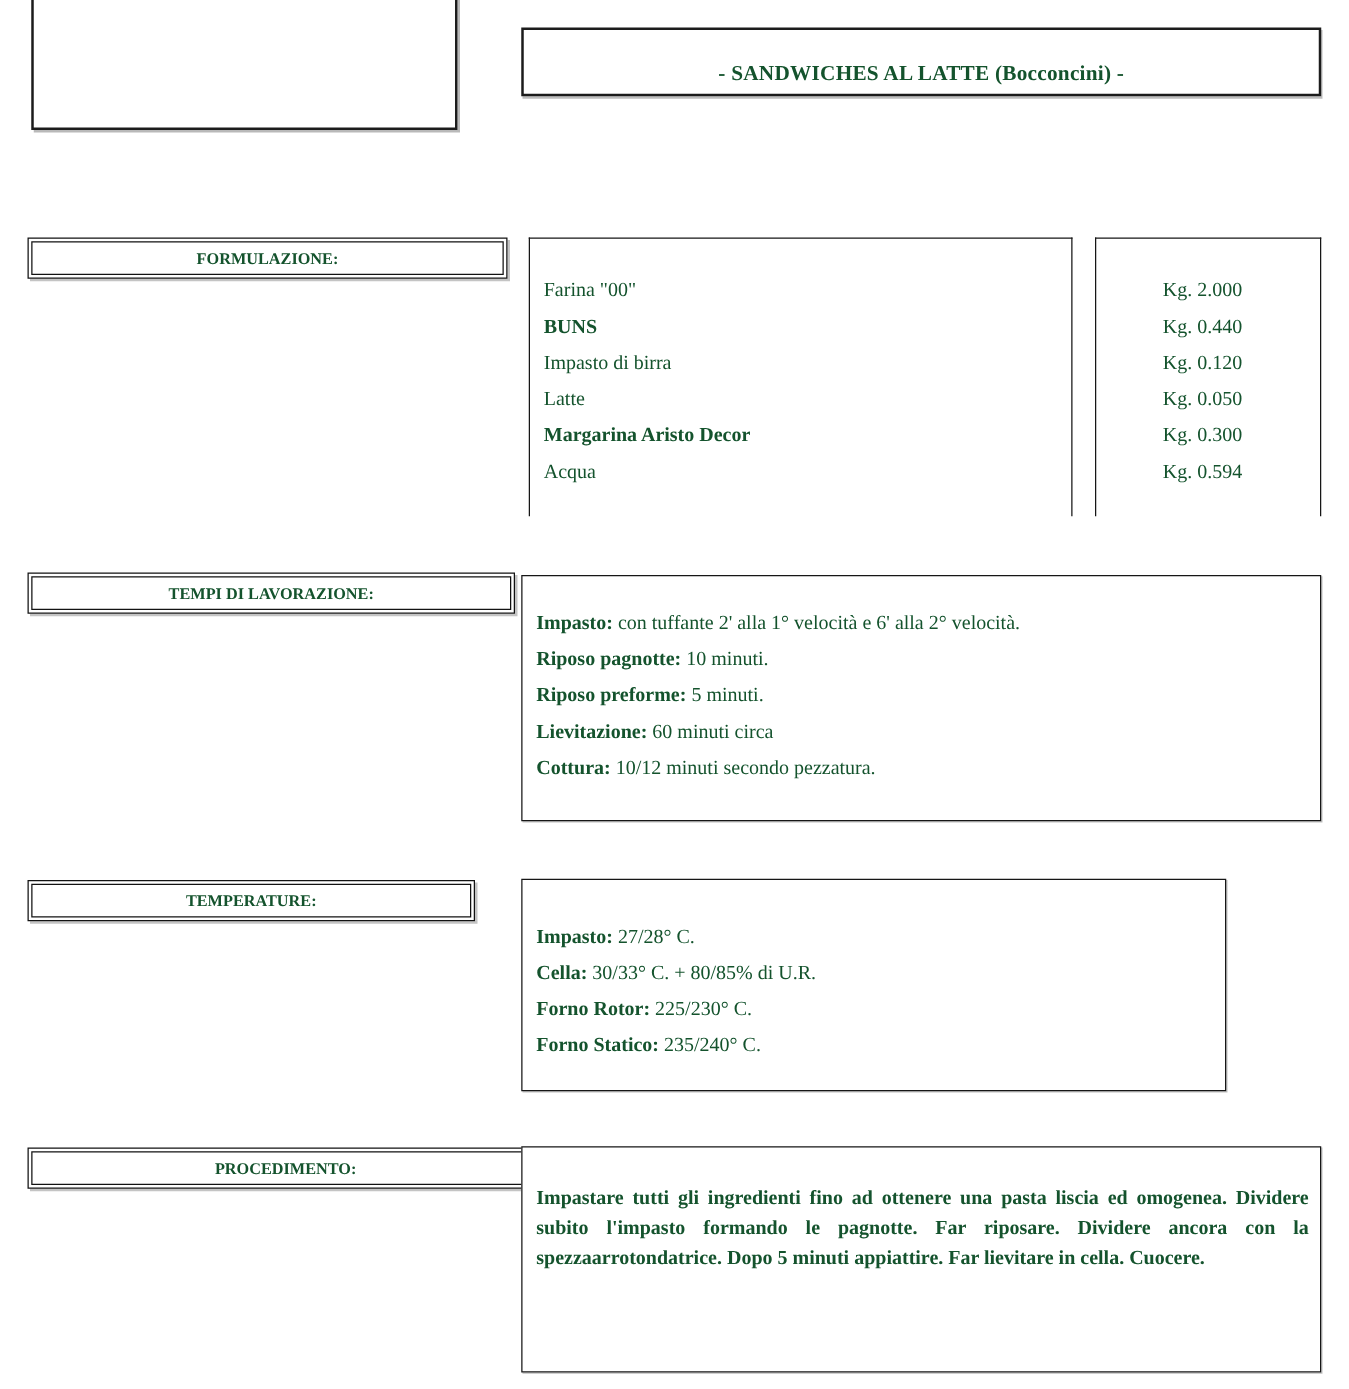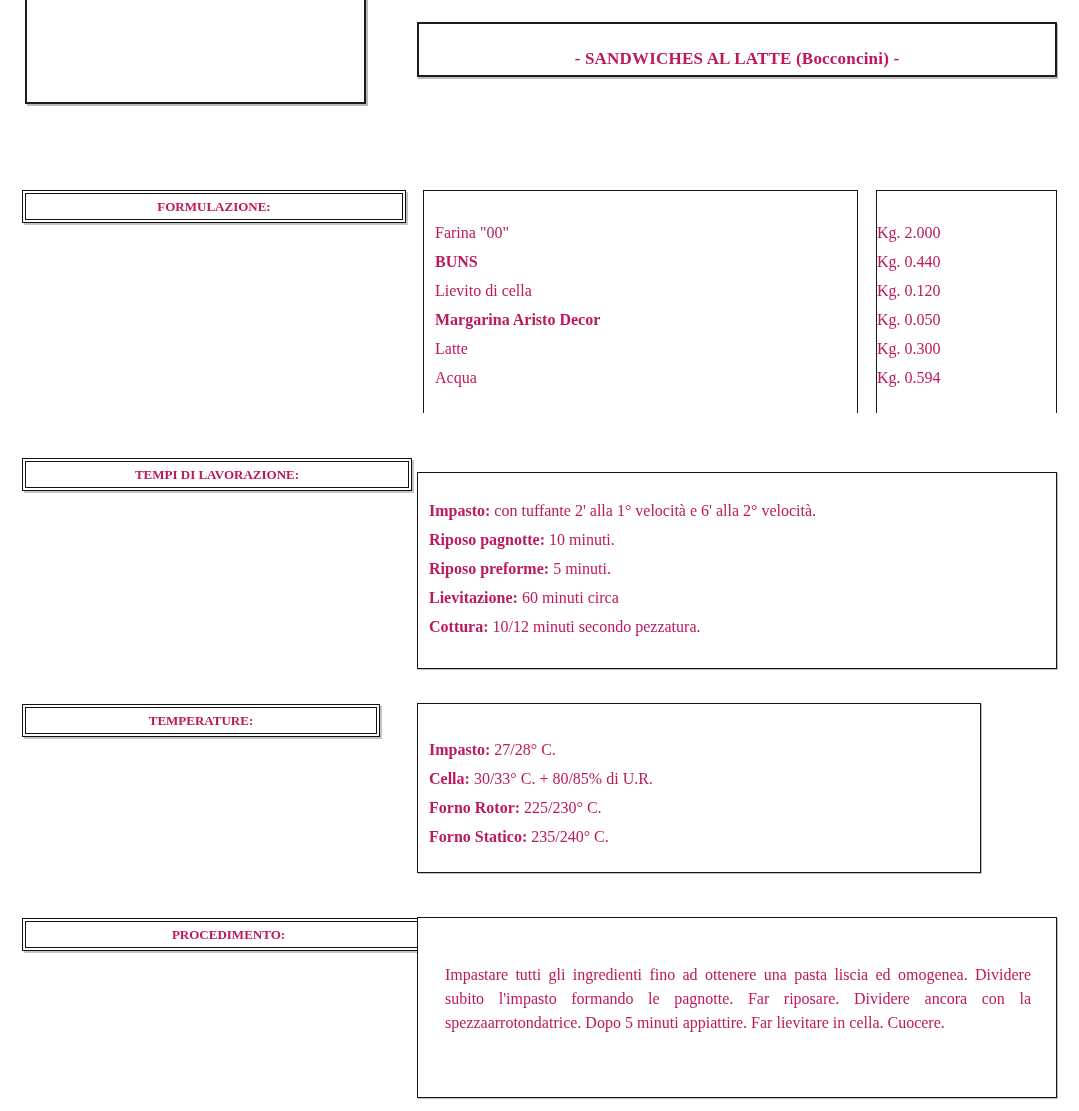--- a/index.html
+++ b/index.html
@@ -1,21 +1,21 @@
 <!DOCTYPE html>
 <html><head>
 <meta charset="utf-8">
 <style>
   html,body{margin:0;padding:0;background:#ffffff;}
   .page{
     position:relative;
     width:1079px;height:1111px;
     background:#ffffff;
     font-family:"Liberation Serif","DejaVu Serif",serif;
-    color:#be185d;
+    color:#14532d;
     overflow:hidden;
   }
   .abs{position:absolute;box-sizing:border-box;background:#fff;}
 
   
   .empty-box{
     left:25px;top:-6px;width:341px;height:110px;
     border:2px solid #1c1c1c;
     box-shadow:2px 2px 0 #b9b9b9;
   }
@@ -50,53 +50,53 @@
 
   
   .content-box{
     border:1px solid #161616;
     box-shadow:1px 1px 0 rgba(0,0,0,0.25);
     font-size:16px;
   }
   .open-bottom{border-bottom:none;box-shadow:none;}
 
   .ing-box{left:423px;top:190px;width:435px;height:223px;padding:27px 10px 0 11px;}
-  .qty-box{left:876px;top:190px;width:181px;height:223px;padding:27px 9px 0 0;text-align:left;}
+  .qty-box{left:876px;top:190px;width:181px;height:223px;padding:27px 9px 0 0;text-align:center;}
   .row29{line-height:29px;white-space:nowrap;}
   .bold{font-weight:bold;}
 
-  .tempi-box{left:417px;top:472px;width:640px;height:197px;padding:23px 12px 0 11px;}
+  .tempi-box{left:417px;top:460px;width:640px;height:197px;padding:23px 12px 0 11px;}
   .temp-box{left:417px;top:703px;width:564px;height:170px;padding:31px 12px 0 11px;}
   .line b{font-weight:bold;}
 
   .proc-box{left:417px;top:917px;width:640px;height:181px;padding:29px 9px 0 11px;}
-  .proc-box p{margin:16px;line-height:24px;}
+  .proc-box p{margin:0;line-height:24px;font-weight:bold;}
   .justify{text-align:justify;}
 </style>
 </head>
 <body>
 
 <div class="page">
 
   <div class="abs empty-box"></div>
 
   <div class="abs title-box">
     <span>- SANDWICHES AL LATTE (Bocconcini) -</span>
   </div>
 
   <div class="abs label-box lb-formulazione">
     <div class="label-inner">FORMULAZIONE:</div>
   </div>
 
   <div class="abs content-box open-bottom ing-box">
     <div class="row29">Farina "00"</div>
     <div class="row29 bold">BUNS</div>
-    <div class="row29">Lievito di cella</div>
+    <div class="row29">Impasto di birra</div>
+    <div class="row29">Latte</div>
     <div class="row29 bold">Margarina Aristo Decor</div>
-    <div class="row29">Latte</div>
     <div class="row29">Acqua</div>
   </div>
 
   <div class="abs content-box open-bottom qty-box">
     <div class="row29">Kg. 2.000</div>
     <div class="row29">Kg. 0.440</div>
     <div class="row29">Kg. 0.120</div>
     <div class="row29">Kg. 0.050</div>
     <div class="row29">Kg. 0.300</div>
     <div class="row29">Kg. 0.594</div>

